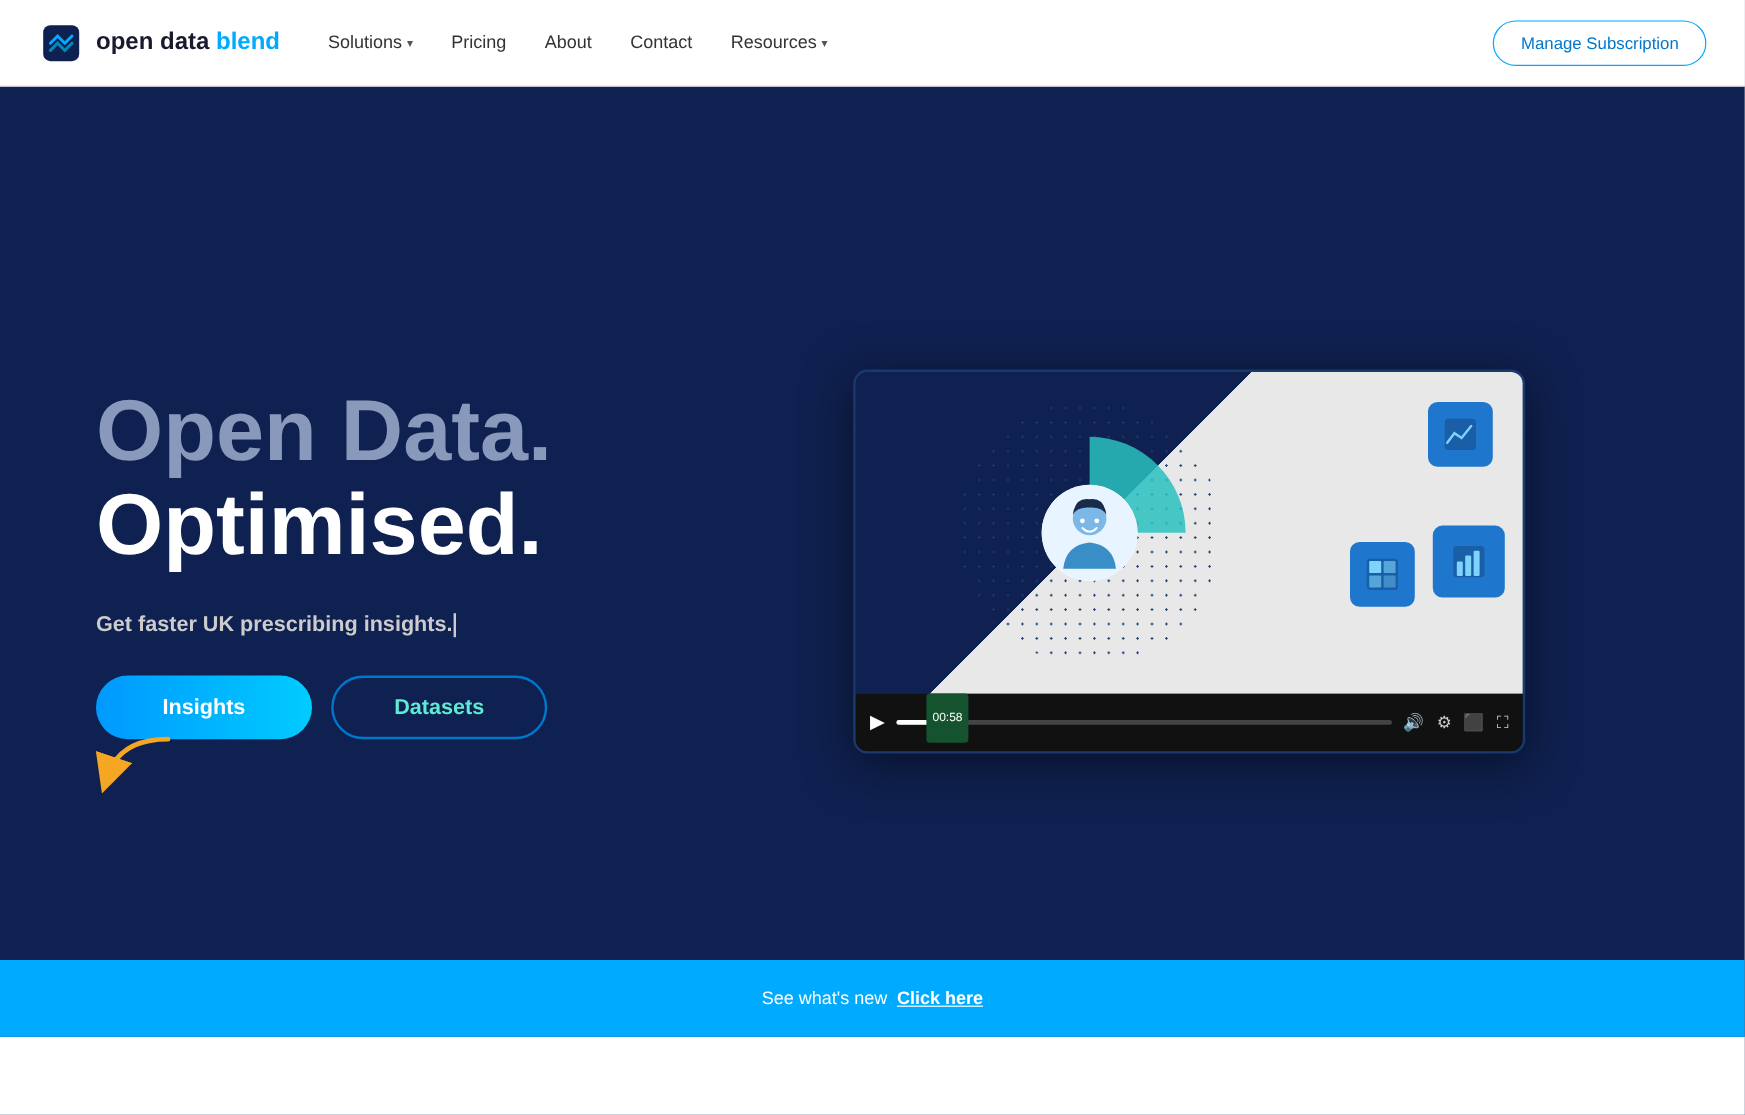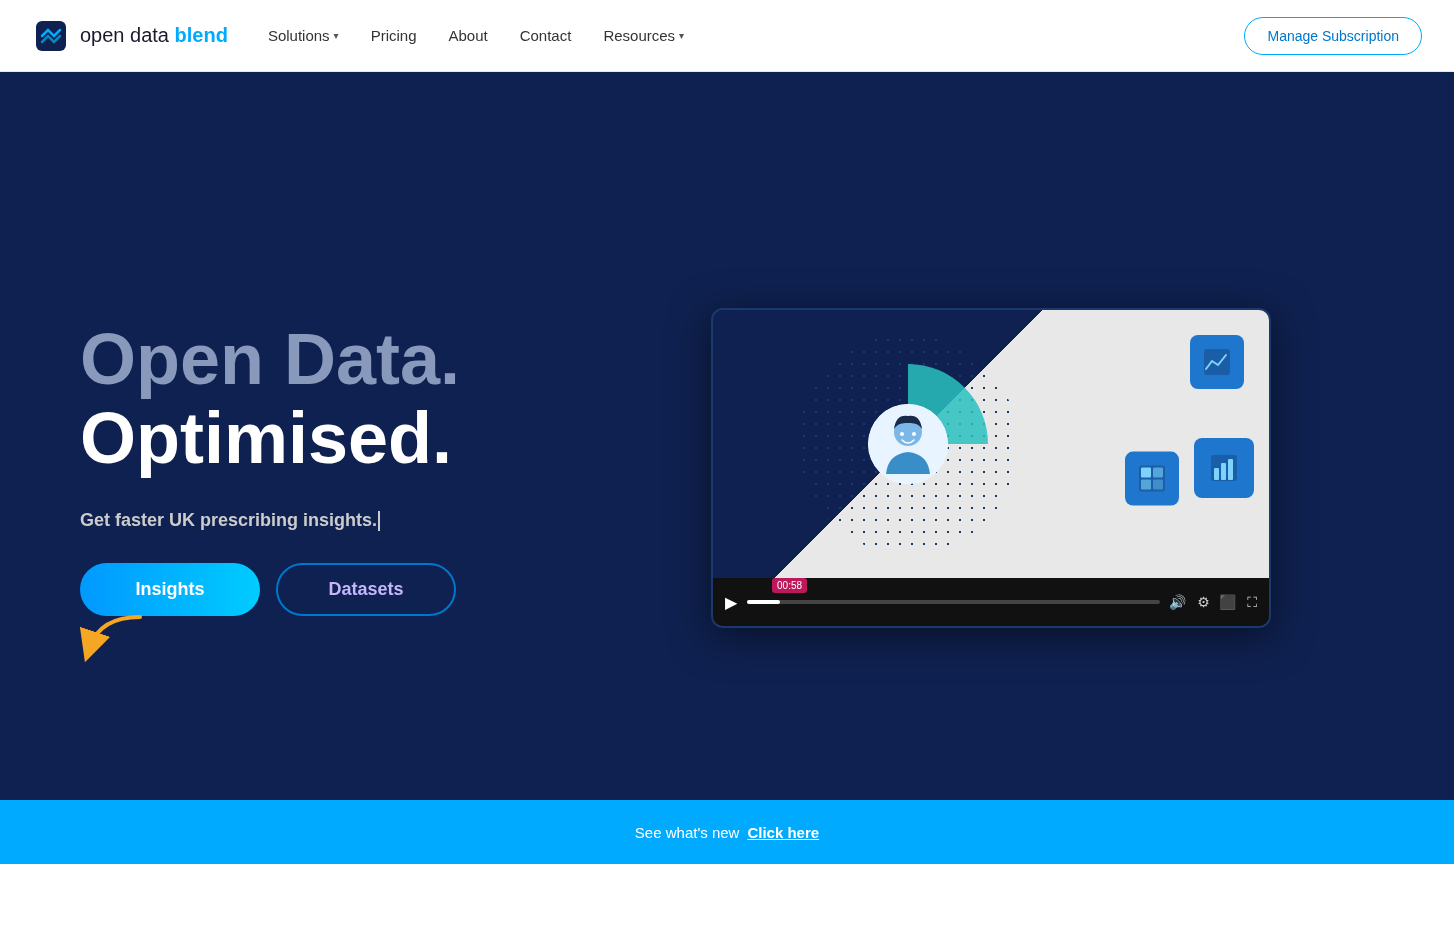--- a/index.html
+++ b/index.html
@@ -124,21 +124,21 @@
       cursor: pointer;
       min-width: 180px;
     }
     .btn-datasets {
       background: transparent;
       border: 2px solid #0077cc;
       border-radius: 50px;
       padding: 14px 36px;
       font-size: 18px;
       font-weight: 600;
-      color: #c4b5fd;
+      color: #5eead4;
       cursor: pointer;
       min-width: 180px;
     }
     .arrow-indicator {
       position: absolute;
       left: -10px;
       bottom: -55px;
     }
 
     
@@ -219,24 +219,24 @@
     .progress-bar-fill {
       height: 100%;
       background: #fff;
       border-radius: 2px;
       width: 8%;
     }
     .time-tooltip {
       position: absolute;
       top: -22px;
       left: 6%;
-      background: #be185d;
+      background: #14532d;
       color: #fff;
       font-size: 10px;
-      padding: 2px 5px;
+      padding: 15px 5px;
       border-radius: 3px;
       text-align: center;
     }
     .ctrl-icons {
       display: flex;
       gap: 10px;
       color: #ccc;
       font-size: 14px;
     }
     .ctrl-icon {
@@ -277,21 +277,21 @@
 <body>
 
 <nav class="navbar">
   <div class="logo-area">
     <svg class="logo-icon" viewBox="0 0 38 38">
       <rect x="4" y="4" width="30" height="30" rx="6" fill="#0f2150"></rect>
       <path d="M10 19 L16 13 L22 19 L28 13" stroke="#00aaff" stroke-width="2.5" fill="none" stroke-linecap="round"></path>
       <path d="M10 25 L16 19 L22 25 L28 19" stroke="#00ccff" stroke-width="2.5" fill="none" stroke-linecap="round" opacity="0.6"></path>
     </svg>
     <span style="font-size:20px;color:#1a1a2e;">
-      <span style="font-weight:400;">open data </span><span style="color:#00aaff;font-weight:700;">blend</span>
+      <span style="font-weight:700;">open data </span><span style="color:#00aaff;font-weight:700;">blend</span>
     </span>
   </div>
 
   <div class="nav-links">
     <a class="nav-link">
       <span>Solutions</span>
       <span class="chevron-down">▾</span>
     </a>
     <a class="nav-link">
       <span>Pricing</span>

